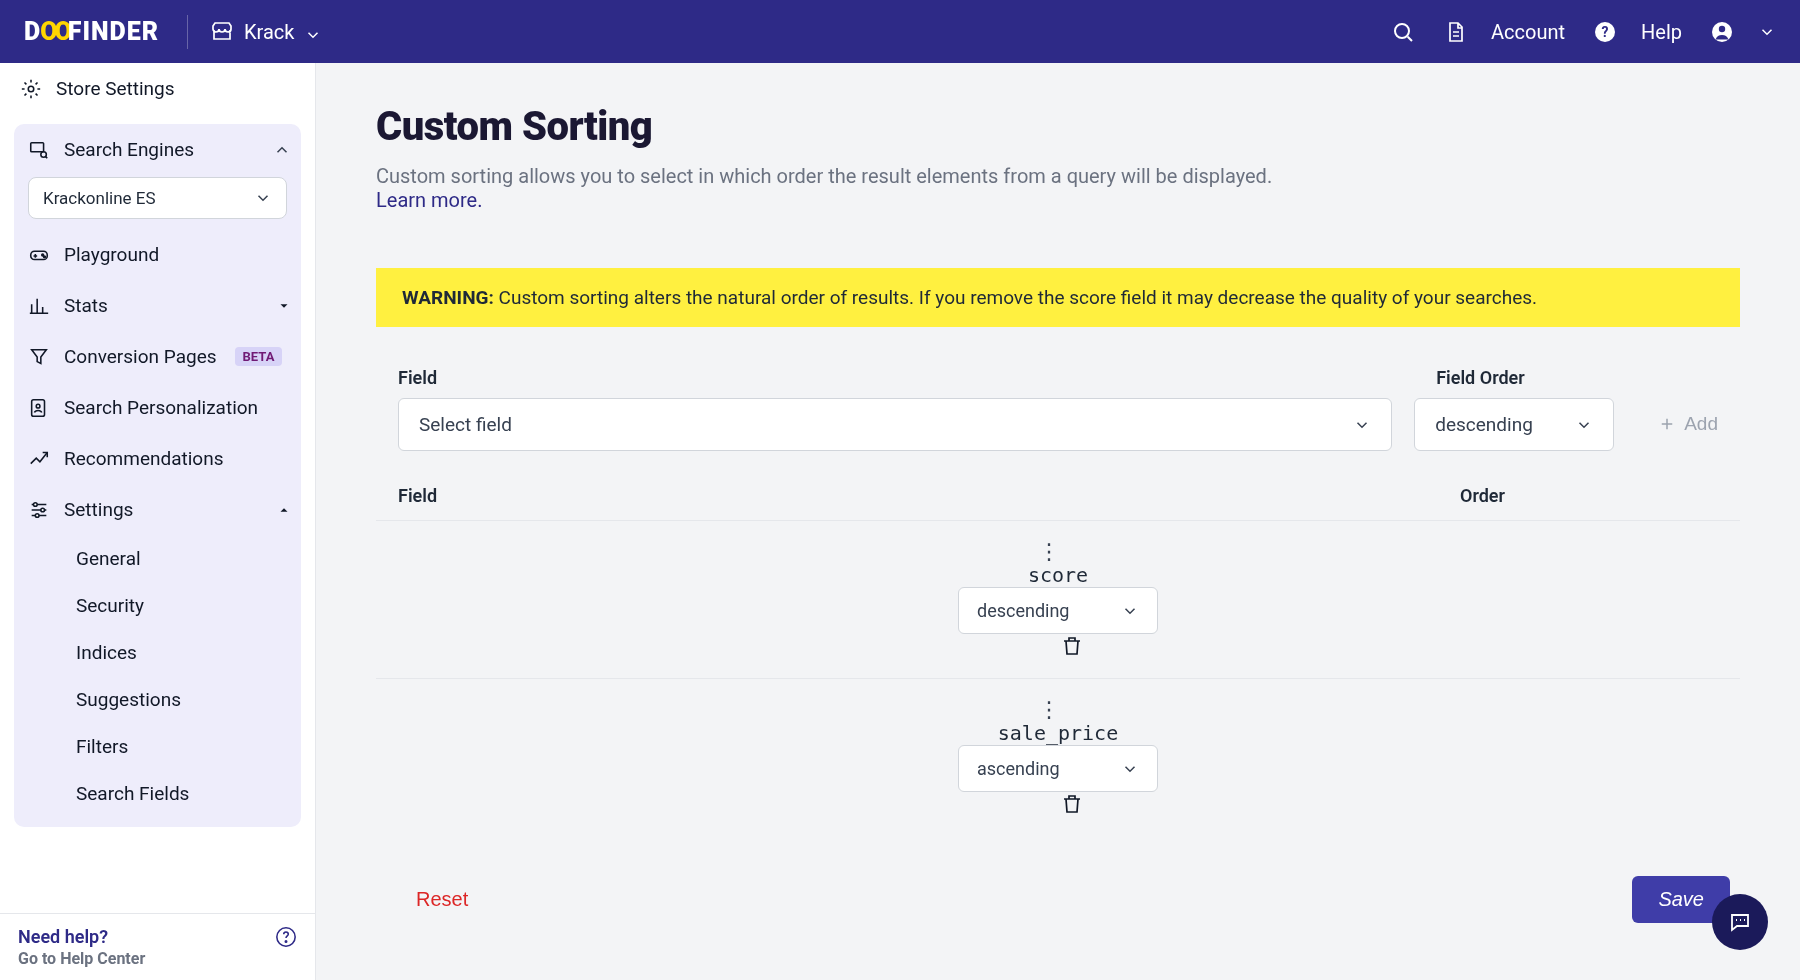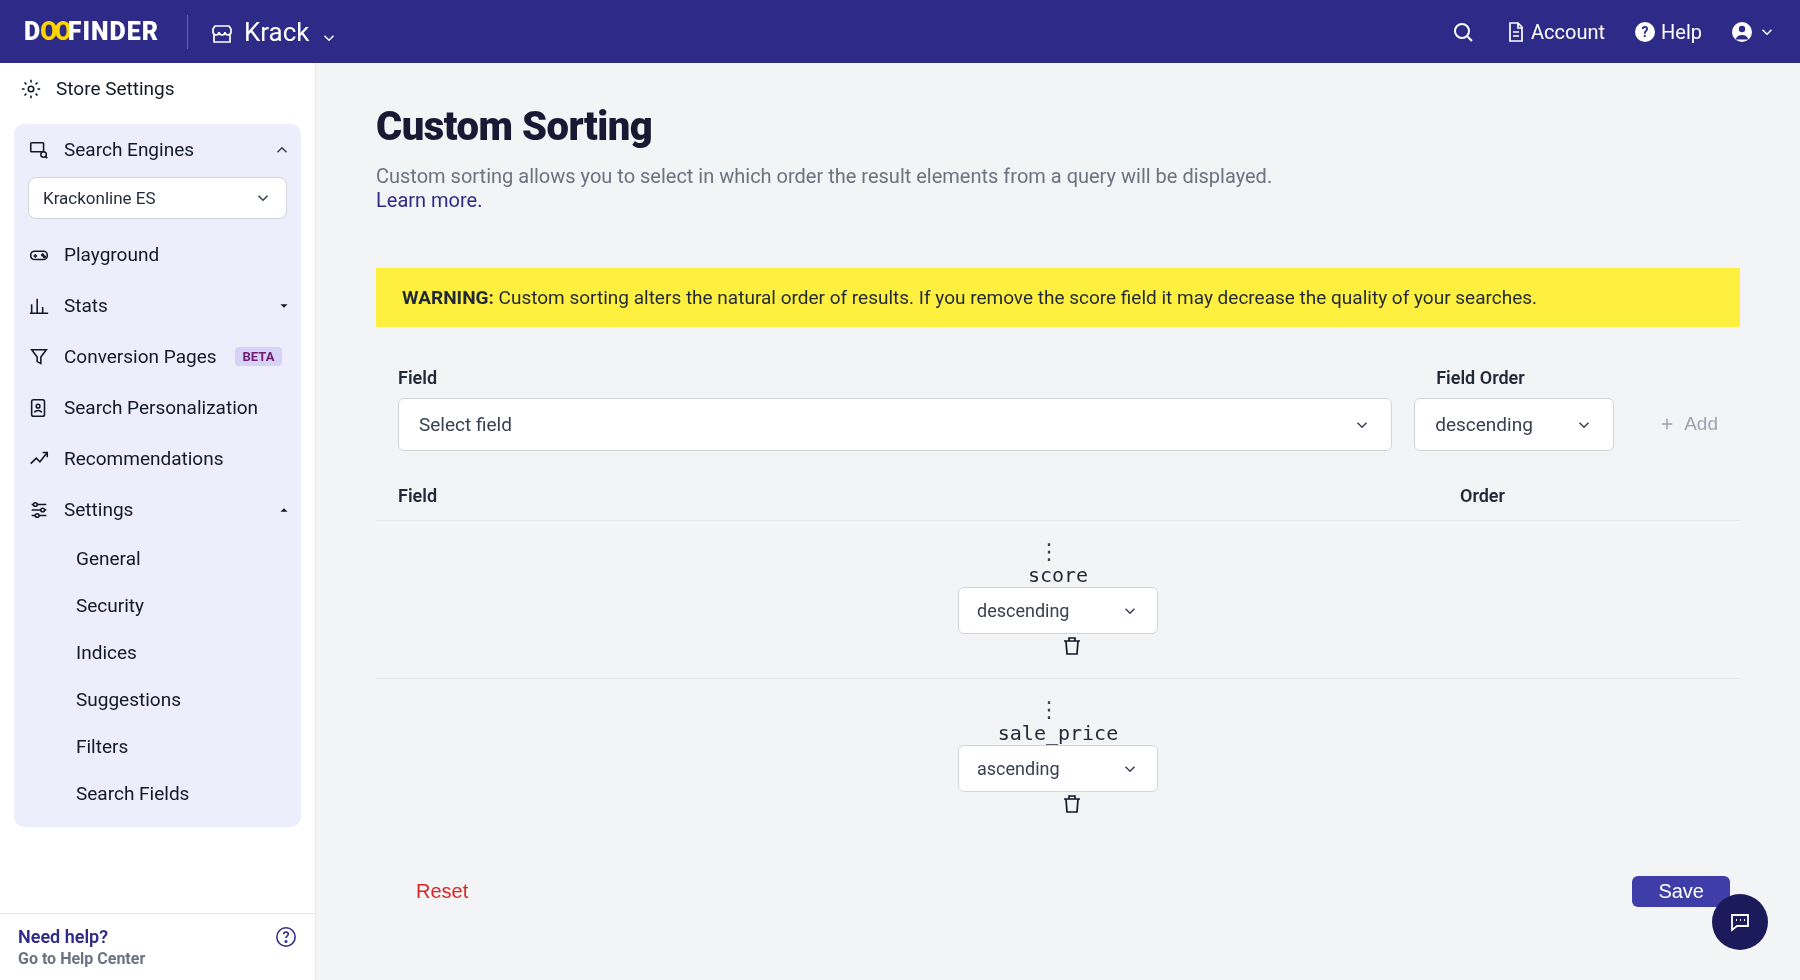--- a/index.html
+++ b/index.html
@@ -19,23 +19,23 @@
     display: flex;
     align-items: center;
     padding: 0 24px;
     color: white;
   }
   .logo { font-size: 25px; font-weight: 900; letter-spacing: 1px; display:flex; align-items:center;}
   .logo .d1 { color:#fff; }
   .logo .oo { color:#ffd500; letter-spacing:-3px; margin:0 -1px;}
   .logo .rest { color:#fff; }
   .vdiv { width:1px; height:34px; background: rgba(255,255,255,0.28); margin: 0 22px 0 28px;}
-  .store-switch { display:flex; align-items:flex-end; gap:10px; cursor:pointer; font-size:26px;}
+  .store-switch { display:flex; align-items:flex-end; gap:10px; cursor:pointer; font-size:20px;}
   .topbar .right { margin-left:auto; display:flex; align-items:center; gap:28px; }
-  .top-link { display:flex; align-items:center; gap:4px; cursor:pointer; font-size:20px;}
+  .top-link { display:flex; align-items:center; gap:24px; cursor:pointer; font-size:20px;}
   .top-icon { width:24px; height:24px; fill:#fff; }
 
   
   .layout { display:flex; height: calc(980px - 63px); }
   .sidebar {
     width: 316px;
     background:#fff;
     border-right:1px solid #e5e7eb;
     display:flex; flex-direction:column;
     position:relative;
@@ -135,21 +135,21 @@
   .field-name { font-family: ui-monospace, Menlo, Consolas, monospace; font-size:20px; flex:1; }
   .select-sm {
     border:1px solid #d1d5db; background:#fff; border-radius:6px;
     padding:12px 18px; font-size:18px; display:flex; align-items:center; gap:30px;
     cursor:pointer; color:#374151; width:200px; justify-content:space-between;
   }
   .trash { width:24px; height:24px; stroke:#111827; fill:none; stroke-width:1.7; margin-left:28px; cursor:pointer; }
 
   .actions { display:flex; justify-content:space-between; margin-top:40px; padding:0 10px 0 40px;}
   .reset-btn { color:#dc2626; background:none; border:none; font-size:20px; cursor:pointer;}
-  .save-btn { background:#3f3da8; color:#fff; border:none; font-size:20px; padding:4px 26px; border-radius:6px; cursor:pointer;}
+  .save-btn { background:#3f3da8; color:#fff; border:none; font-size:20px; padding:12px 26px; border-radius:6px; cursor:pointer;font-style:italic;}
 
   .chat-fab {
     position:fixed; right:32px; bottom:30px;
     width:56px; height:56px; border-radius:50%;
     background:#1b1a5a; display:flex; align-items:center; justify-content:center;
     cursor:pointer;
   }
   .chat-fab svg { width:24px; height:24px; fill:none; stroke:#fff; stroke-width:1.8;}
 
   .chev-svg { width:18px; height:18px; stroke:#374151; fill:none; stroke-width:2; }

